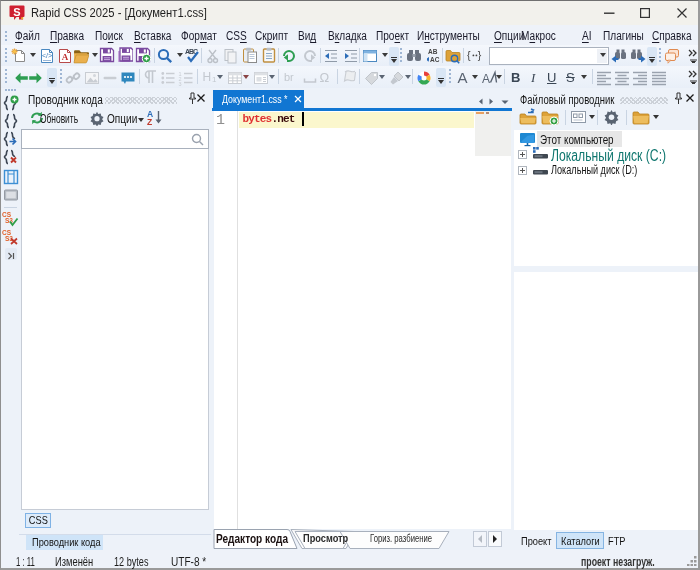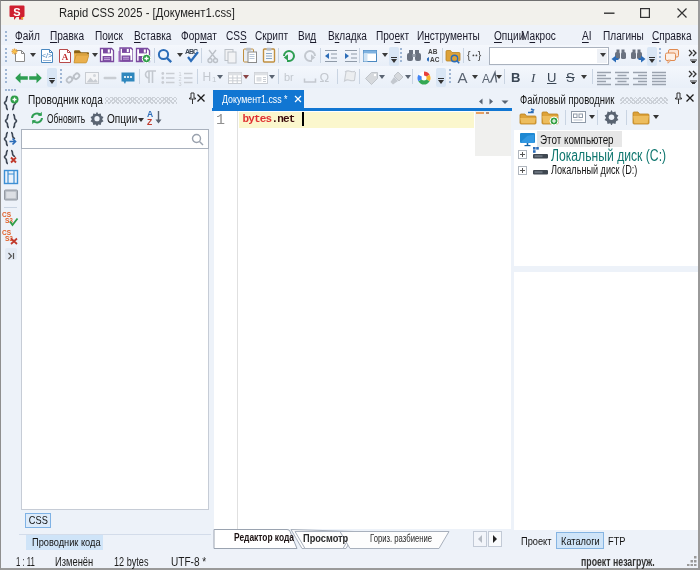--- a/index.html
+++ b/index.html
@@ -1,20 +1,20 @@
 <!DOCTYPE html>
 <html><head><meta charset="utf-8">
 <style>
   html,body{margin:0;padding:0;}
   body{width:700px;height:570px;overflow:hidden;font-family:"Liberation Sans",sans-serif;}
   .abs{position:absolute;}
   #win{position:absolute;left:0;top:0;width:700px;height:570px;background:#edf2f9;
        border-left:1px solid #8f8f8f;border-right:2px solid #9a9a9a;border-top:1px solid #707070;border-bottom:3px solid #9a9a9a;box-sizing:border-box;}
   #title{position:absolute;left:0;top:0;width:697px;height:24px;background:#f2f1ec;}
-  #titletext{position:absolute;left:30px;top:5px;font-size:12px;color:#1f1f1f;margin-left:28px;}
+  #titletext{position:absolute;left:30px;top:5px;font-size:12px;color:#1f1f1f;}
   #menubar{position:absolute;left:0;top:24px;width:697px;height:20px;background:#eef2f9;font-size:12px;color:#1a1a2a;}
   .mitem{position:absolute;top:4px;}
   .mitem u{text-decoration:underline;text-underline-offset:2px;}
   #tb1{position:absolute;left:0;top:44px;width:697px;height:21px;background:linear-gradient(#f4f7fc,#e9eff8);}
   #tb2{position:absolute;left:0;top:65px;width:697px;height:22px;background:linear-gradient(#f4f7fc,#e9eff8);}
   .grip{position:absolute;top:3px;height:15px;width:2px;background-image:repeating-linear-gradient(#9fb6d4 0 2px,transparent 2px 4px);}
   .tsep{position:absolute;top:3px;height:15px;width:1px;background:#c9d4e2;}
   .ticon{position:absolute;width:16px;height:16px;}
   .caret{position:absolute;width:0;height:0;border-left:3.5px solid transparent;border-right:3.5px solid transparent;border-top:4px solid #3a3a3a;}
   .ovf{position:absolute;width:10px;height:19px;background:#d9e6f5;border-radius:2px;}
@@ -467,21 +467,21 @@
       </svg>
     <svg class="abs" style="left:177px;top:5px;" width="10" height="10" viewBox="0 0 10 10">
         <path d="M1.5 1.5l7 7M8.5 1.5l-7 7" stroke="#1a1a1a" stroke-width="1.3"></path>
       </svg>
     <svg class="abs" style="left:10px;top:22px;" width="16" height="16" viewBox="0 0 16 16">
         <path d="M3 8a5 5 0 0 1 9-2.5" fill="none" stroke="#2e9e52" stroke-width="2"></path>
         <path d="M12.8 1.8v4h-4z" fill="#2e9e52"></path>
         <path d="M13 8a5 5 0 0 1-9 2.5" fill="none" stroke="#2e9e52" stroke-width="2"></path>
         <path d="M3.2 14.2v-4h4z" fill="#2e9e52"></path>
       </svg>
-    <div class="abs" style="left:28px;top:24px;font-size:12px;color:#141414;"><span class="sx" style="transform:scaleX(0.70);">Обновить</span></div>
+    <div class="abs" style="left:21px;top:24px;font-size:12px;color:#141414;"><span class="sx" style="transform:scaleX(0.70);">Обновить</span></div>
     <svg class="abs" style="left:70px;top:22px;" width="16" height="16" viewBox="0 0 16 16">
         <path d="M8 1.8l1.2 2.2 2.5-.6.6 2.5 2.2 1.2-1.4 2.1 1.4 2.1-2.2 1.2-.6 2.5-2.5-.6-1.2 2.2-1.2-2.2-2.5.6-.6-2.5-2.2-1.2 1.4-2.1-1.4-2.1 2.2-1.2.6-2.5 2.5.6z" fill="#5a6472"></path>
         <circle cx="8" cy="8.7" r="2.6" fill="#edf2f9"></circle>
       </svg>
     <div class="abs" style="left:88px;top:24px;font-size:12px;color:#141414;"><span class="sx">Опции</span></div>
     <div class="caret" style="left:119px;top:30px;border-top-color:#333;"></div>
     <svg class="abs" style="left:128px;top:21px;" width="17" height="17" viewBox="0 0 17 17">
         <text x="0" y="8" font-size="8.5" font-weight="bold" fill="#2b6cb8" font-family="Liberation Sans">A</text>
         <text x="0" y="16" font-size="8.5" font-weight="bold" fill="#c0392b" font-family="Liberation Sans">Z</text>
         <path d="M11.5 2v11" stroke="#5a6472" stroke-width="1.4"></path>
@@ -523,21 +523,21 @@
     <div class="abs" style="left:91px;top:24px;width:2px;height:14px;background:#000;"></div>
     <div class="abs" style="left:264px;top:23px;width:36px;height:45px;background:#f0f0ee;"></div>
     <div class="abs" style="left:265px;top:23.5px;width:8px;height:2px;background:#e8a060;"></div>
     <div class="abs" style="left:274.5px;top:23.5px;width:3px;height:2px;background:#b88a70;"></div>
     <svg class="abs" style="left:0px;top:440px;" width="302" height="22" viewBox="0 0 302 22">
       <path d="M80 1.5 L91 20.5 H135 L145 3.5 H143z" fill="#fdfdfd" stroke="#a8b0bc" stroke-width="1"></path>
       <path d="M84 3.5 L94 20.5 H132 L142 3.5z" fill="#fdfdfd" stroke="#a8b0bc" stroke-width="1"></path>
       <path d="M129 3.5 L139 20.5 H228 L238 3.5z" fill="#fdfdfd" stroke="#a8b0bc" stroke-width="1"></path>
       <path d="M3 1.5 H76 a3 3 0 0 1 3 2 L86 20.5 H3z" fill="#fff" stroke="#9aa3b0" stroke-width="1"></path>
     </svg>
-    <div class="abs" style="left:11px;top:444px;font-size:10px;font-weight:bold;color:#1c1212;padding-left:12px;"><span class="sx">Редактор кода</span></div>
+    <div class="abs" style="left:5px;top:444px;font-size:12px;font-weight:bold;color:#1c1212;"><span class="sx">Редактор кода</span></div>
     <div class="abs" style="left:92px;top:444px;font-size:11px;color:#2a2a2a;font-weight:bold;"><span class="sx">Просмотр</span></div>
     <div class="abs" style="left:159px;top:444px;font-size:11px;color:#2a2a2a;"><span class="sx" style="transform:scaleX(0.70);">Гориз. разбиение</span></div>
     <div class="abs" style="left:262px;top:443px;width:14px;height:16px;background:#f2f5fa;border:1px solid #c2cad6;box-sizing:border-box;"><svg width="12" height="14" viewBox="0 0 12 14">
           <path d="M8 3L4 7l4 4z" fill="#b4bac2"></path>
         </svg></div>
     <div class="abs" style="left:277px;top:443px;width:14px;height:16px;background:#f8fafc;border:1px solid #c2cad6;box-sizing:border-box;"><svg width="12" height="14" viewBox="0 0 12 14">
           <path d="M4 3l4 4-4 4z" fill="#222"></path>
         </svg></div>
   </div>
   <div id="rpanel">

